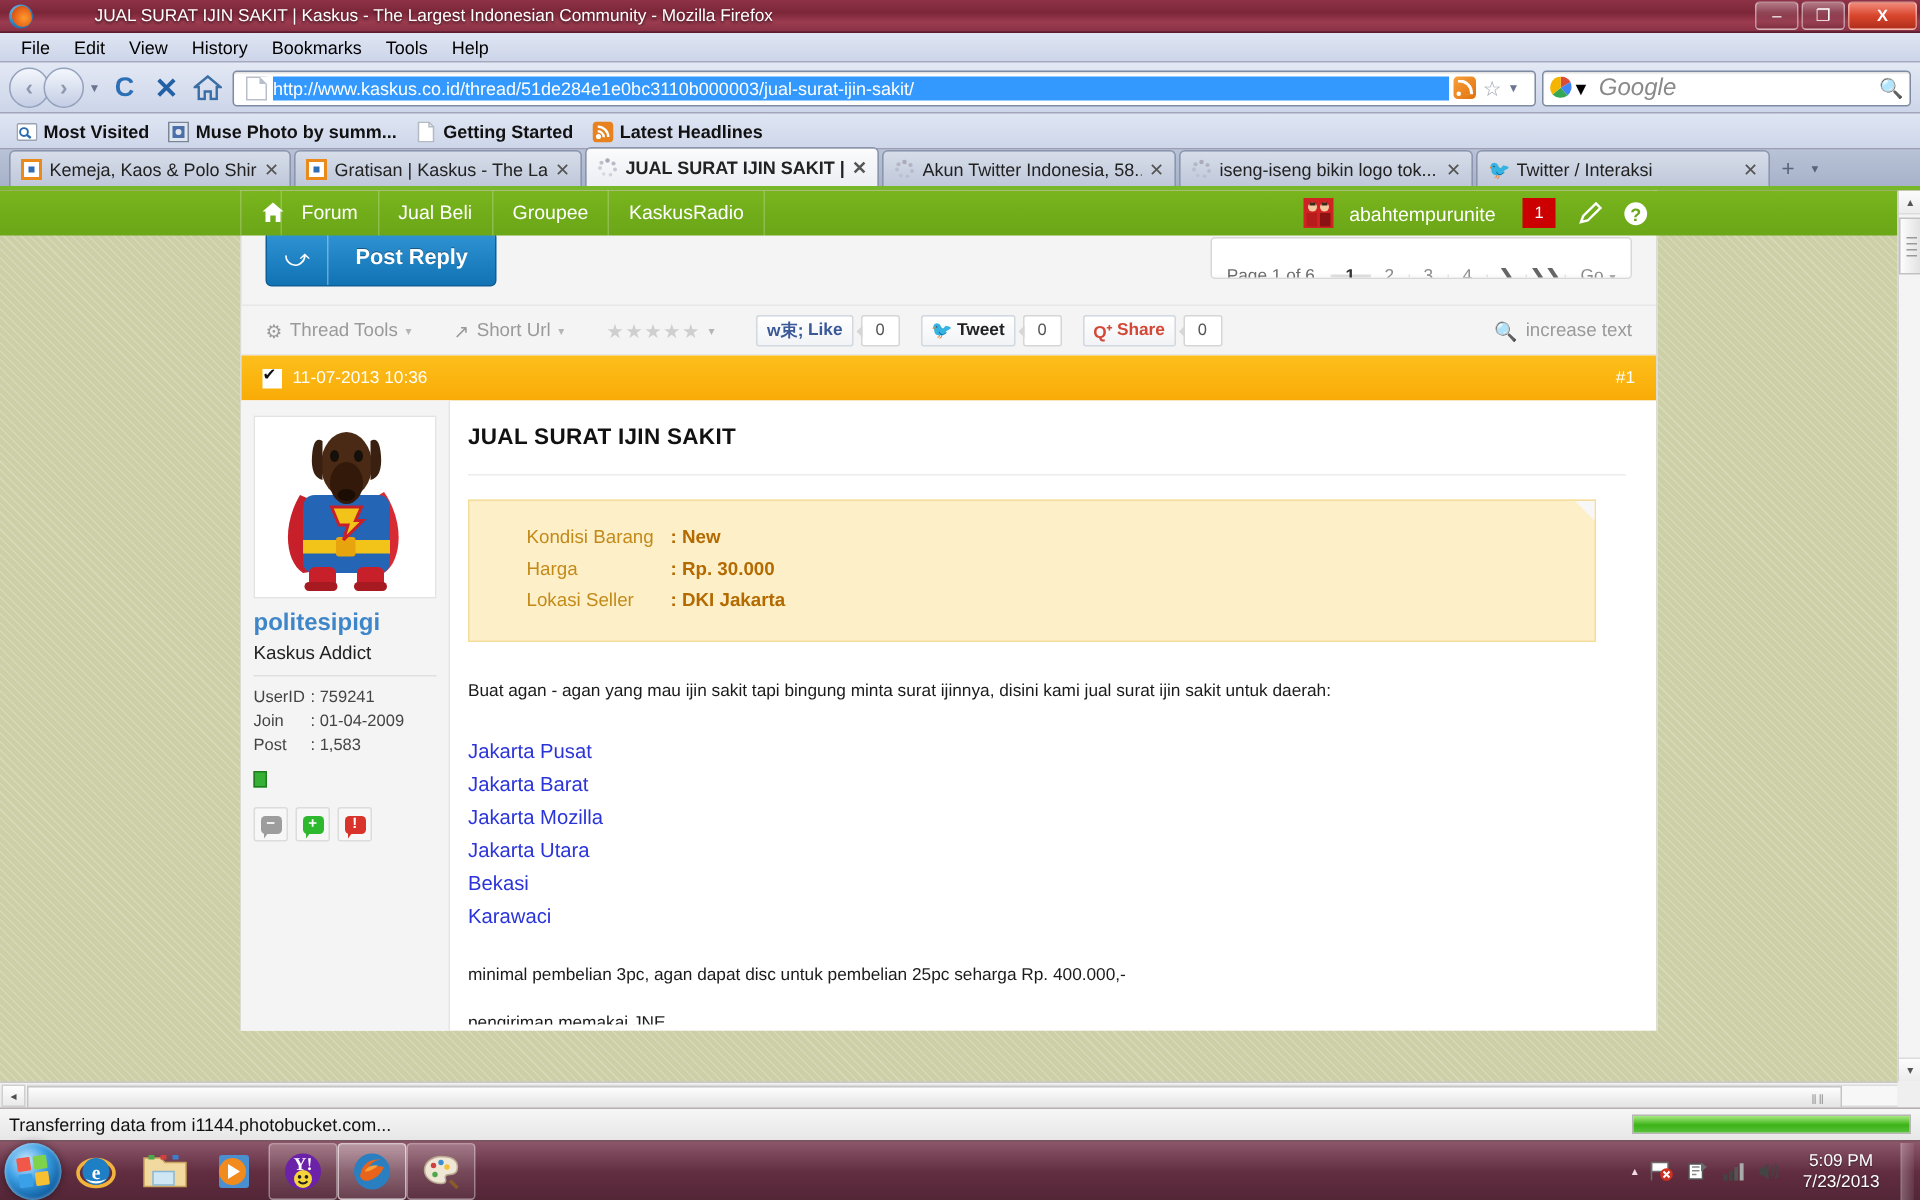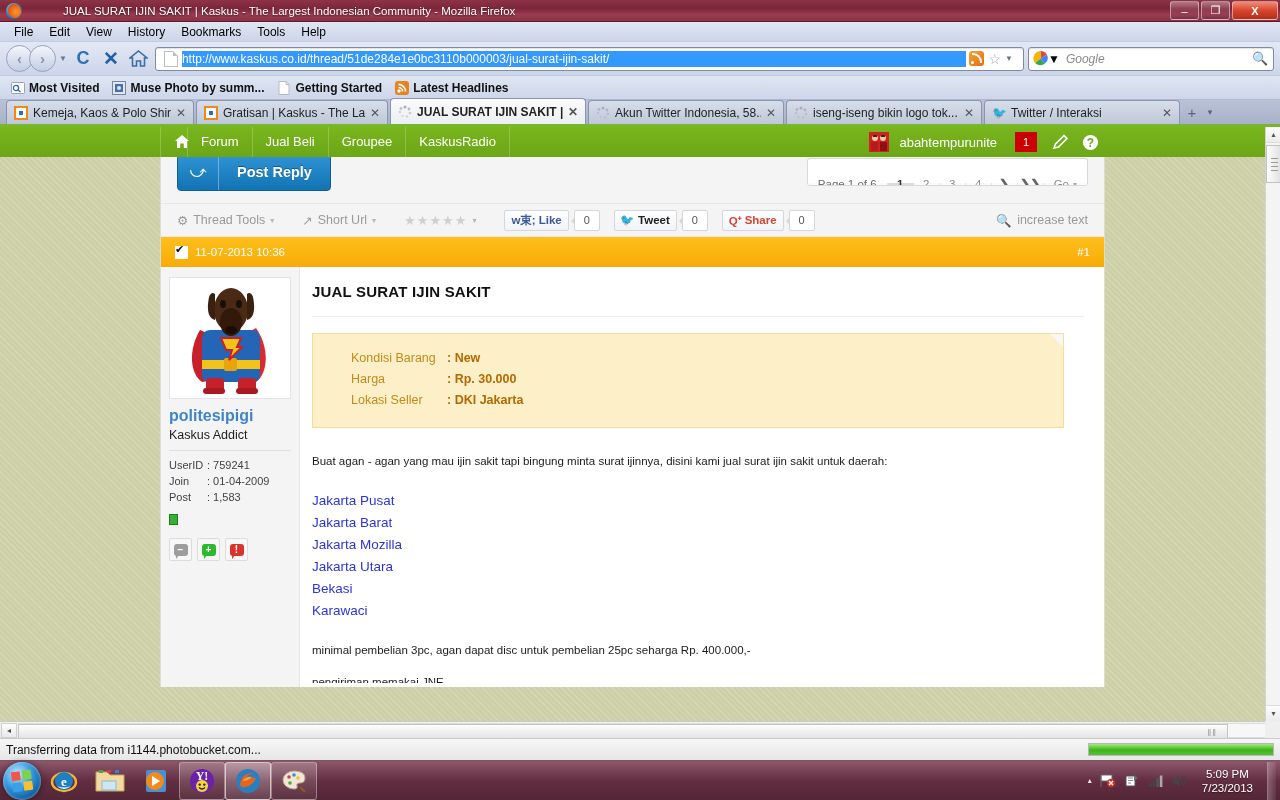--- a/index.html
+++ b/index.html
@@ -96,21 +96,21 @@
   .urlbar .rss:after{content:"";position:absolute;left:3px;bottom:3px;width:8px;height:8px;border:2px solid #fff;border-radius:0 9px 0 0;border-left:none;border-bottom:none;}
   .urlbar .star { color:#9aa3b4; font-size:14px; margin:0 2px; flex:0 0 auto;}
   .urlbar .dd { color:#6b7590; font-size:8px; margin:0 4px 0 2px; flex:0 0 auto;}
 
   .searchbar {
     width:246px; height:24px; background:#fff; border:1px solid #7f8ba3;
     border-radius:3px; display:flex; align-items:center; padding:0 4px;
     box-shadow: inset 0 1px 1px rgba(0,0,0,.12); flex:0 0 auto;
   }
   .gicon { width:15px;height:15px; flex:0 0 auto; position:relative; }
-  .searchbar .ph { flex:1 1 auto; color:#8a8a8a; font-style:italic; font-size:12px; padding-left:6px;}
+  .searchbar .ph { flex:1 1 auto; color:#8a8a8a; font-style:italic; font-size:16px; padding-left:6px;}
   .searchbar .mag { color:#4a7bbd; font-size:13px; }
 
   
   .bmbar {
     height:24px; background:linear-gradient(to bottom,#dfe5f2,#cdd6ea);
     display:flex; align-items:center; gap:3px; padding:0 6px;
     border-bottom:1px solid #aeb8cf;
     font-weight:bold;
   }
   .bm { display:flex; align-items:center; gap:4px; padding:1px 5px; font-size:12px; color:#111; }

